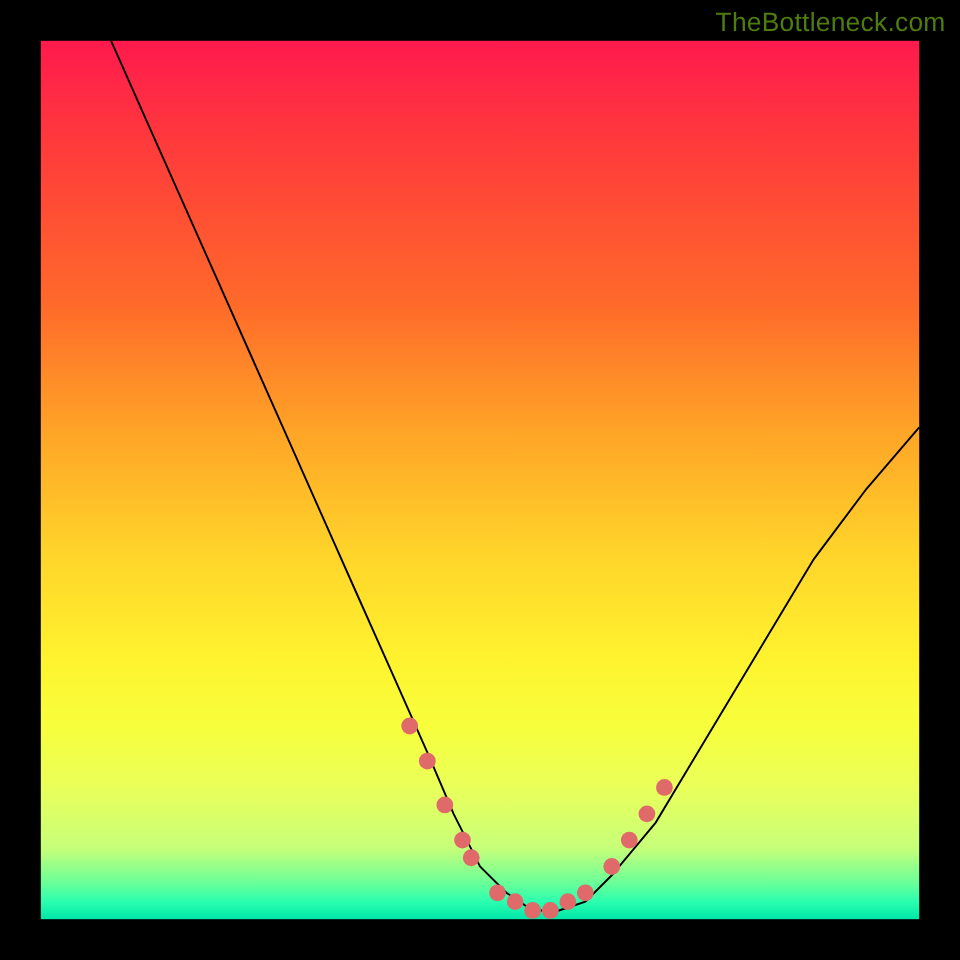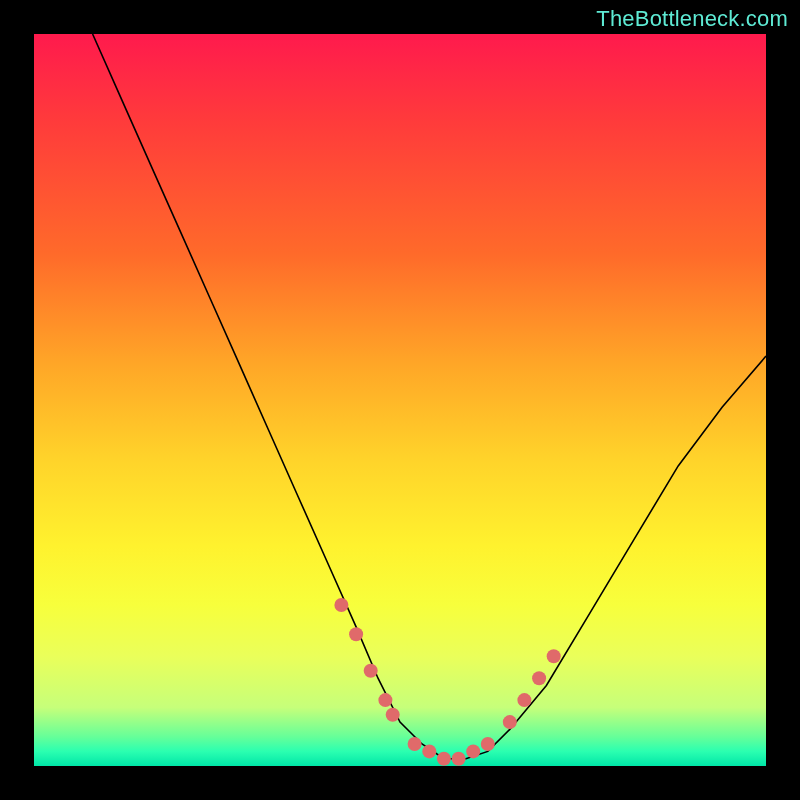--- a/index.html
+++ b/index.html
@@ -37,21 +37,21 @@
       #c6ff7a 92%,
       #66ff99 96%,
       #2bffb0 98%,
       #00e6a8 100%
     );
   }
   .attribution {
     position: absolute;
     top: 6px;
     right: 12px;
-    color: #5eead4;
+    color: #4d7c0f;
     font-size: 22px;
     font-weight: 400;
     letter-spacing: 0.2px;
     user-select: none;
   }
   svg.curve {
     position: absolute;
     left: 0;
     top: 0;
     width: 732px;

